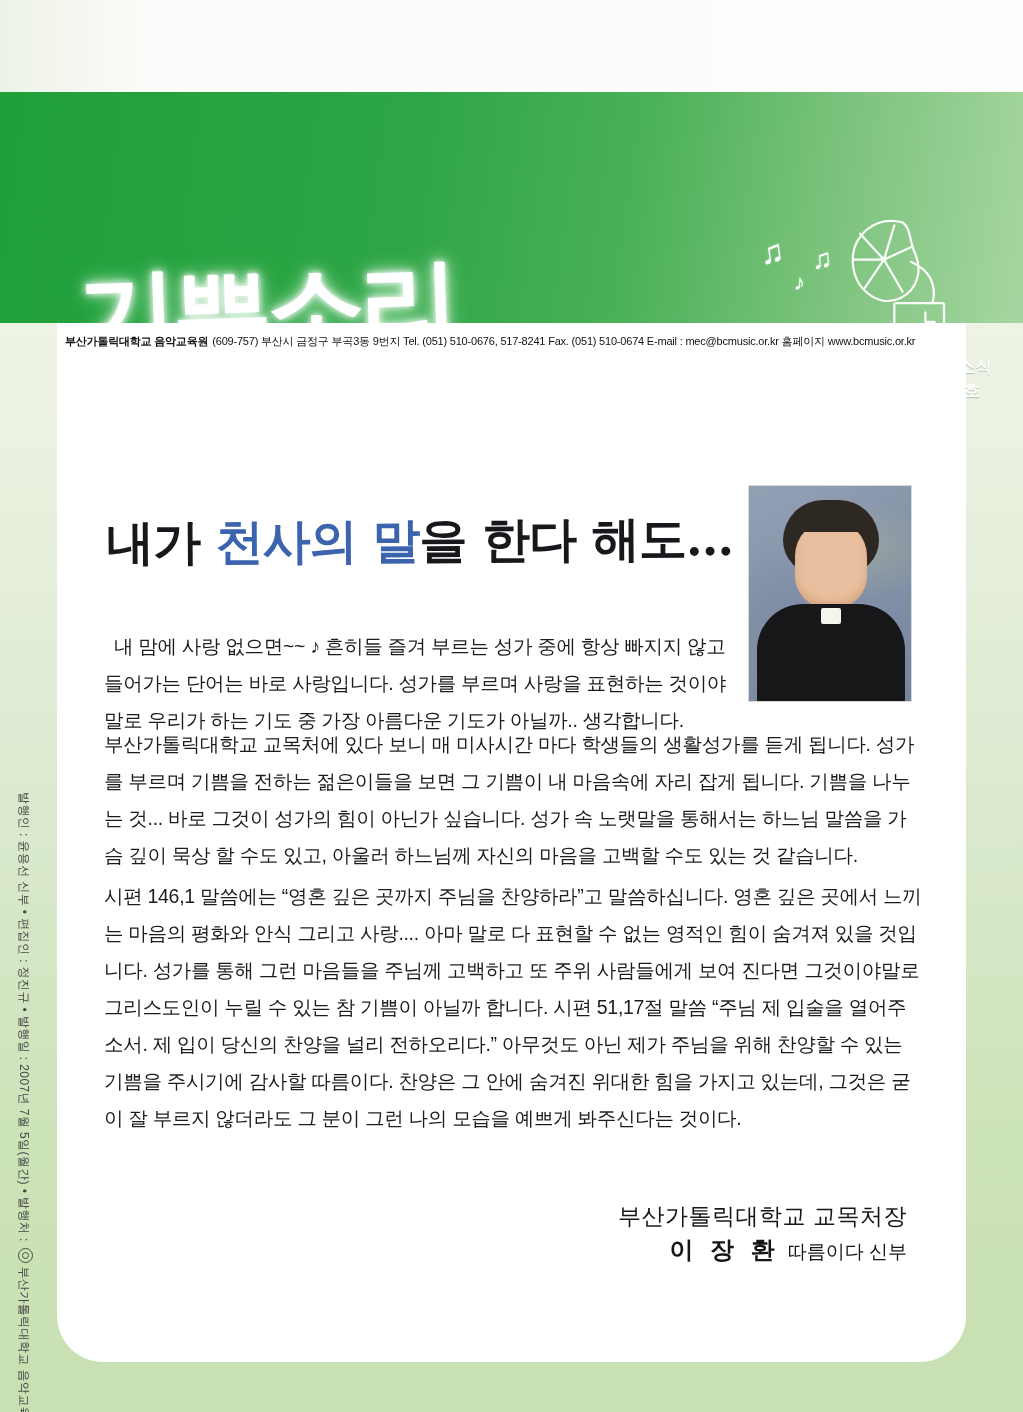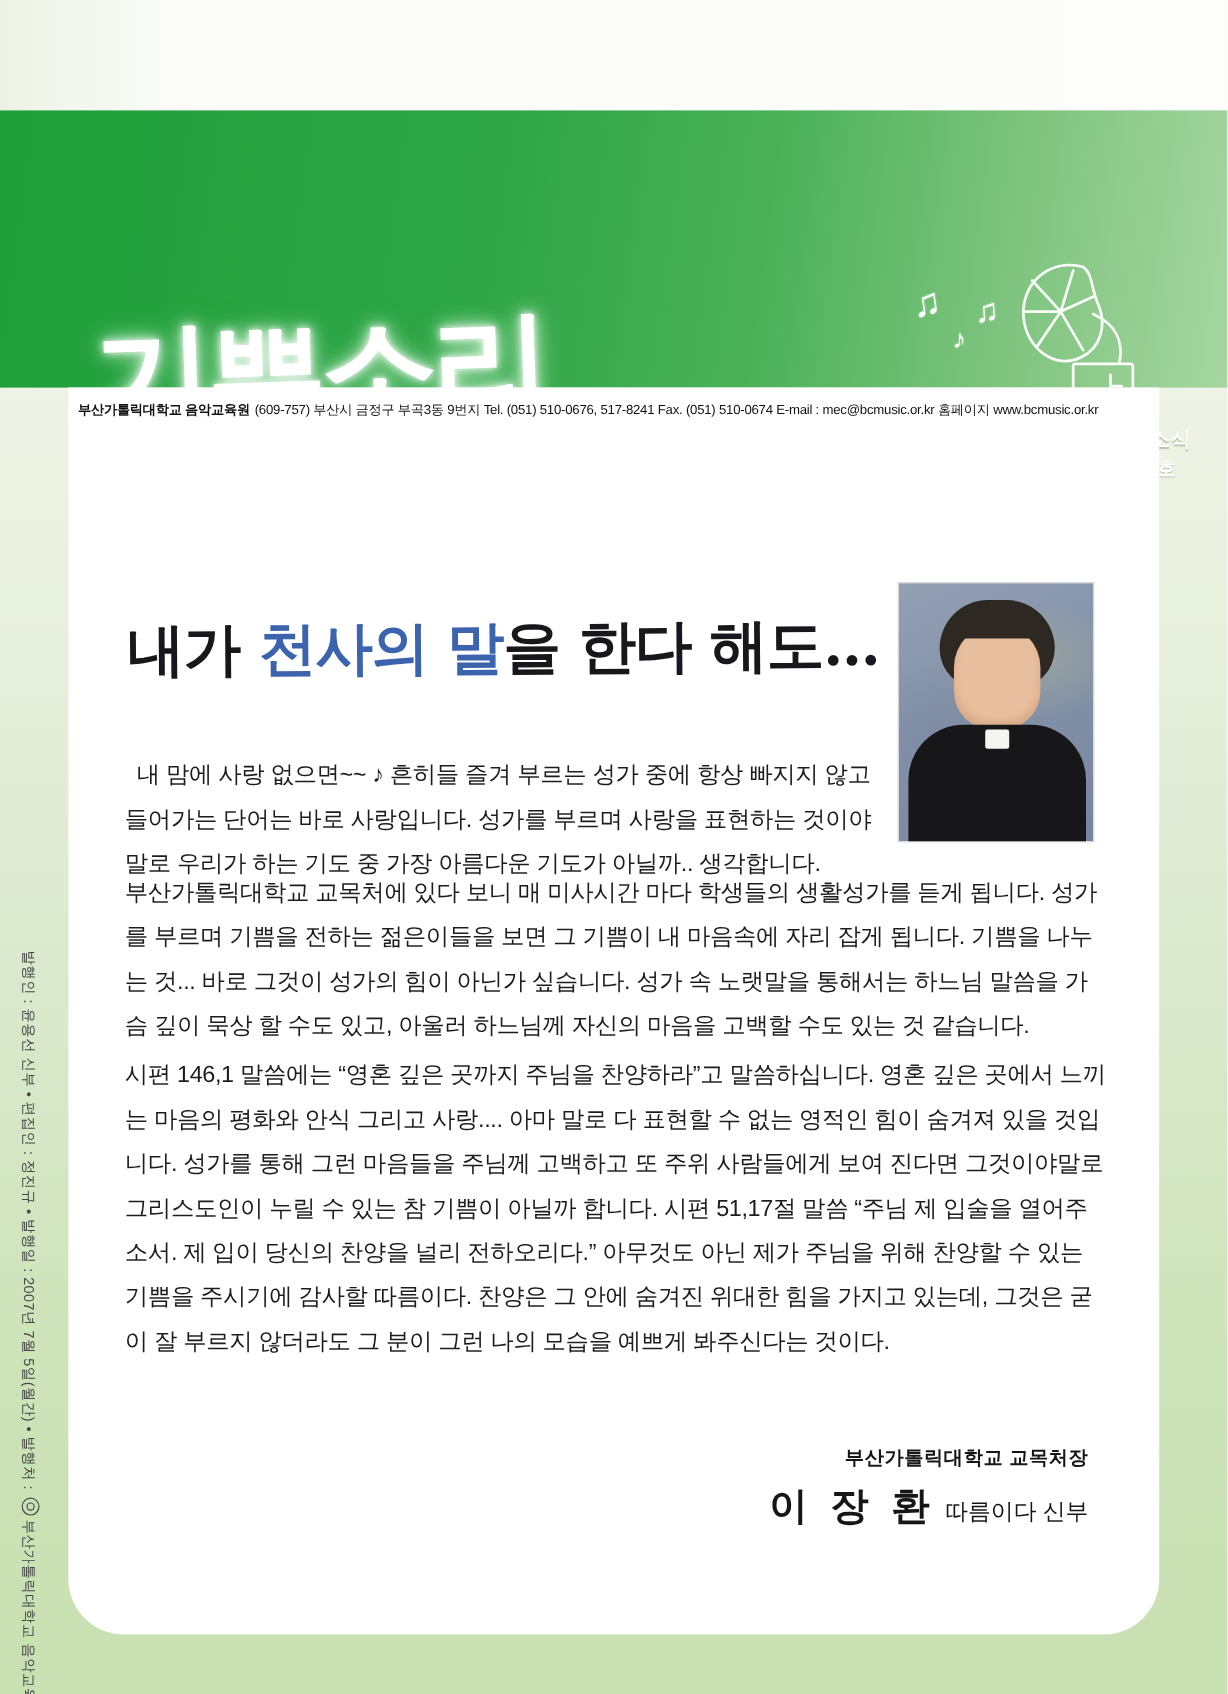--- a/index.html
+++ b/index.html
@@ -54,23 +54,23 @@
   .body-shape{position:absolute;left:8px;top:118px;width:148px;height:100px;background:#17171a;
           border-radius:46px 46px 0 0;}
   .collar{position:absolute;left:72px;top:122px;width:20px;height:16px;background:#f5f5f0;
           border-radius:2px;}
   .para{position:absolute;color:#1c1c1c;font-size:19.5px;line-height:37px;letter-spacing:-0.3px;}
   .p1{left:104px;top:608px;width:640px;text-indent:10px;}
   .p2{left:104px;top:706px;width:818px;}
   .p3{left:104px;top:858px;width:818px;}
   .p4{left:104px;top:1077px;width:818px;}
   .sig{position:absolute;right:116px;top:1203px;width:420px;text-align:right;color:#161616;}
-  .sig-role{font-size:16px;line-height:26px;letter-spacing:0.5px;font-weight:bold;}
+  .sig-role{font-size:23px;line-height:26px;letter-spacing:0.5px;}
   .sig-name-row{margin-top:5px;font-size:19px;}
-  .sig-name{font-size:32px;letter-spacing:5px;font-weight:bold;margin-right:8px;}
+  .sig-name{font-size:24px;letter-spacing:5px;font-weight:bold;margin-right:8px;}
   
   .imprint{position:absolute;left:33px;top:792px;transform-origin:0 0;transform:rotate(90deg);
            white-space:nowrap;font-size:12px;letter-spacing:0.4px;color:#474747;line-height:15px;}
   .emblem{display:inline-block;width:13px;height:13px;border:1.4px solid #4a4a4a;border-radius:50%;
           vertical-align:-2px;margin:0 3px;position:relative;}
   .emblem::after{content:"";position:absolute;left:3px;top:3px;width:5px;height:5px;
           border:1px solid #4a4a4a;border-radius:50%;}
 </style>
 </head>
 <body>

